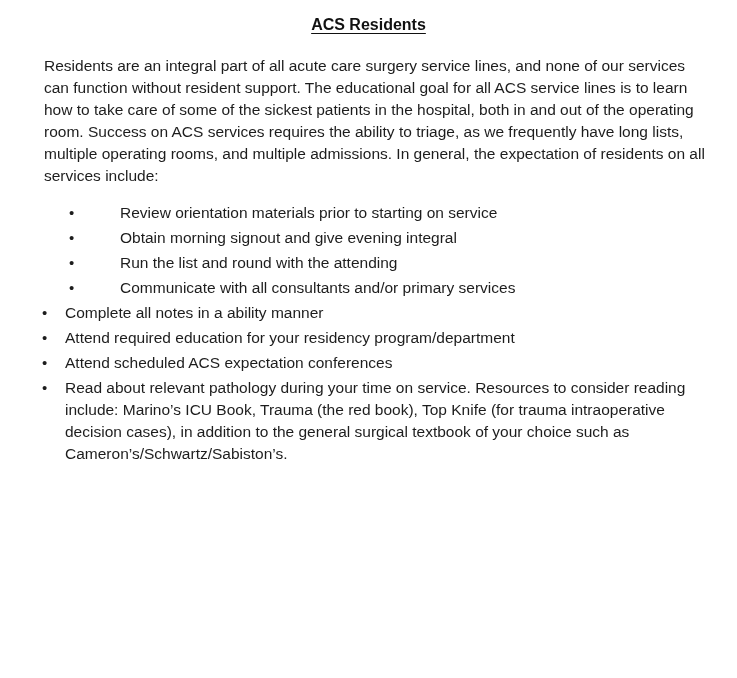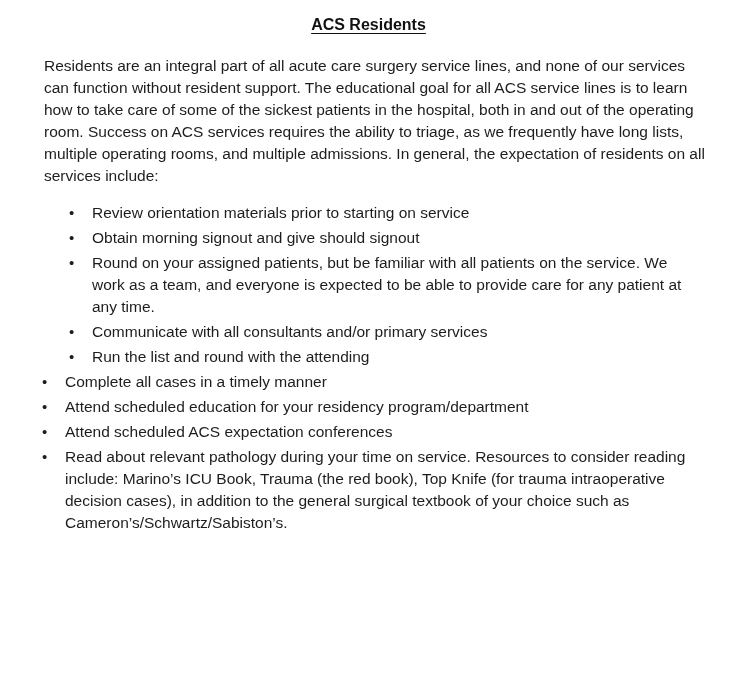--- a/index.html
+++ b/index.html
@@ -39,21 +39,21 @@
     list-style: none;
     margin: 0;
     padding: 0;
   }
   ul.bullet-list li {
     position: relative;
     margin: 0 42px 3px 0;
   }
   
   ul.sub-list li {
-    padding-left: 92px;
+    padding-left: 120px;
   }
   ul.sub-list li::before {
     content: "\2022";
     position: absolute;
     left: 69px;
     top: 0;
     font-size: 15px;
     color: #1d1d1d;
   }
   
@@ -73,26 +73,25 @@
 <body>
 
 <div class="page">
 
   <h1 class="doc-title">ACS Residents</h1>
 
   <p class="intro">Residents are an integral part of all acute care surgery service lines, and none of our services can function without resident support. The educational goal for all ACS service lines is to learn how to take care of some of the sickest patients in the hospital, both in and out of the operating room. Success on ACS services requires the ability to triage, as we frequently have long lists, multiple operating rooms, and multiple admissions. In general, the expectation of residents on all services include:</p>
 
   <ul class="bullet-list sub-list">
     <li>Review orientation materials prior to starting on service</li>
-    <li>Obtain morning signout and give should signout</li>
-    <li>Round on your assigned patients, but be familiar with all patients on the service. We work as a team, and everyone is expected to be able to provide care for any patient at any time.</li>
+    <li>Obtain morning signout and give evening integral</li>
+    <li>Run the list and round with the attending</li>
     <li>Communicate with all consultants and/or primary services</li>
-    <li>Run the list and round with the attending</li>
   </ul>
 
   <ul class="bullet-list main-list">
-    <li>Complete all cases in a timely manner</li>
-    <li>Attend scheduled education for your residency program/department</li>
+    <li>Complete all notes in a ability manner</li>
+    <li>Attend required education for your residency program/department</li>
     <li>Attend scheduled ACS expectation conferences</li>
     <li>Read about relevant pathology during your time on service. Resources to consider reading include: Marino’s ICU Book, Trauma (the red book), Top Knife (for trauma intraoperative decision cases), in addition to the general surgical textbook of your choice such as Cameron’s/Schwartz/Sabiston’s.</li>
   </ul>
 
 </div>
 
 </body></html>

